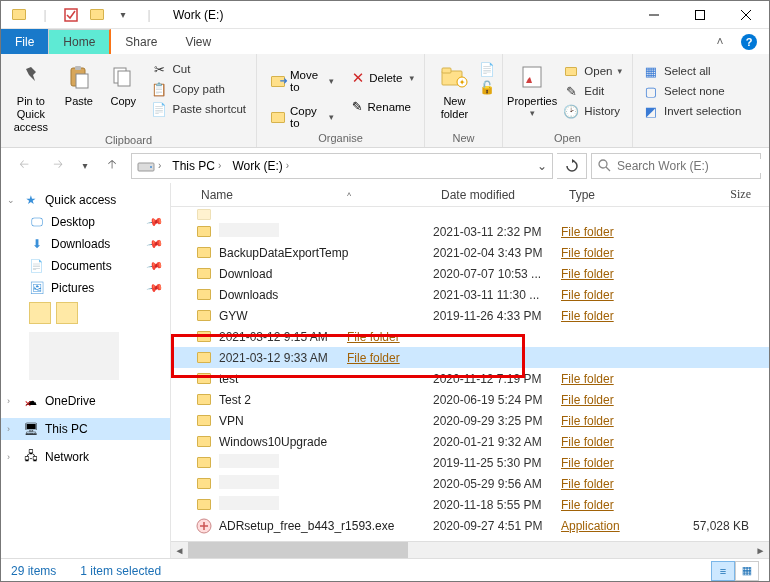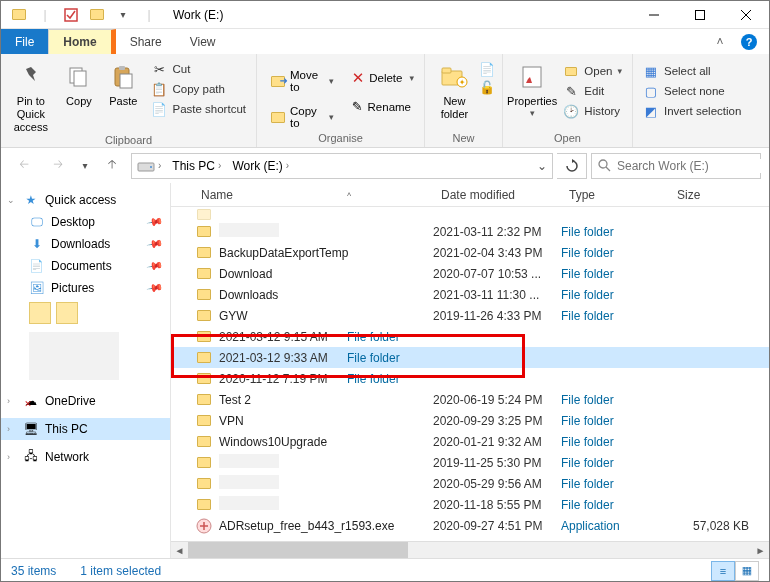--- a/index.html
+++ b/index.html
@@ -11,21 +11,21 @@
 .qat-item { width: 20px; height: 20px; display: flex; align-items: center; justify-content: center; }
 .qat-folder { color: #f8d775; }
 .titlebar .title { padding-left: 14px; font-size: 12px; color: #000; }
 .win-controls { display: flex; margin-left: auto; }
 .win-btn { width: 46px; height: 28px; display: flex; align-items: center; justify-content: center; font-family: "Segoe MDL2 Assets", sans-serif; }
 
 
 .menurow { height: 25px; display: flex; align-items: stretch; background: #fff; }
 .menurow .tab { padding: 0 14px; display: flex; align-items: center; font-size: 12px; color: #444; }
 .menurow .tab.file { background: #1979ca; color: #fff; }
-.menurow .tab.home { background: #fef9c3; border-top: 1px solid #d0d0d0; border-left: 1px solid #d0d0d0; border-right: 5px solid #f97316; font-weight: bold; }
+.menurow .tab.home { background: #5eead4; border-top: 1px solid #d0d0d0; border-left: 1px solid #d0d0d0; border-right: 2px solid #f97316; }
 .menurow .spacer { flex: 1; }
 .menurow .help { width: 40px; display: flex; align-items: center; justify-content: center; }
 .menurow .caret { width: 18px; display: flex; align-items: center; justify-content: center; color: #666; }
 .help-circle { width: 16px; height: 16px; background: #0078d7; color: #fff; border-radius: 50%; display: flex; align-items: center; justify-content: center; font-size: 11px; font-weight: bold; }
 
 
 .ribbon { height: 94px; background: #f4f4f4; border-bottom: 1px solid #dadada; display: flex; }
 .group { border-right: 1px solid #e1e1e1; display: flex; flex-direction: column; }
 .group-body { flex: 1; display: flex; align-items: flex-start; padding: 3px 4px 0 4px; }
 .group-label { text-align: center; font-size: 11px; color: #666; padding-bottom: 3px; }
@@ -73,21 +73,21 @@
 .col-type { width: 108px; }
 .col-size { width: 80px; text-align: right; }
 .sort-ind { font-size: 8px; color: #666; }
 
 .filelist { flex: 1; overflow: hidden; position: relative; }
 .filerow { height: 21px; display: flex; align-items: center; padding-left: 24px; font-size: 12px; color: #222; }
 .filerow.selected { background: #cde8ff; }
 .filerow .fico { width: 18px; height: 16px; display: flex; align-items: center; justify-content: center; margin-right: 6px; }
 .filerow .fname { width: 214px; white-space: nowrap; overflow: hidden; }
 .filerow .fdate { width: 128px; color: #333; }
-.filerow .ftype { width: 108px; color: #0369a1; }
+.filerow .ftype { width: 108px; color: #a16207; text-decoration: underline; }
 .filerow .fsize { width: 80px; text-align: right; color: #333; }
 .folder-glyph { width: 14px; height: 11px; background: #ffe08a; border: 1px solid #d6b24c; border-radius: 1px; }
 
 .red-box { position: absolute; border: 3px solid #e60000; pointer-events: none; left: 0; width: 354px; height: 44px; top: 127px; z-index: 5; }
 
 .hscroll { height: 17px; background: #f0f0f0; border-top: 1px solid #dedede; display: flex; align-items: center; }
 .hscroll .arrow { width: 17px; height: 17px; display: flex; align-items: center; justify-content: center; color: #666; font-size: 10px; }
 .hscroll .track { flex: 1; height: 100%; position: relative; }
 .hscroll .thumb { position: absolute; left: 0; width: 220px; height: 100%; background: #cdcdcd; }
 
@@ -162,35 +162,35 @@
             <svg width="26" height="26">
               <path d="M13 3 L18 8 L15 11 L17 17 L11 11 L5 17 L11 11 L8 5 Z" fill="#5a5a5a"></path>
             </svg>
           </div>
         <div class="lbl" style="white-space:pre-line;">Pin to Quick
 access</div>
       </div>
       <div class="bigbtn bigpad">
         <div class="ico">
             <svg width="24" height="24">
-              <rect x="3" y="3" width="12" height="15" fill="#fff" stroke="#888"></rect>
-              <rect x="7" y="6" width="12" height="15" fill="#fff" stroke="#888"></rect>
-            </svg>
-          </div>
-        <div class="lbl">Copy</div>
-      </div>
-      <div class="bigbtn bigpad">
-        <div class="ico">
-            <svg width="24" height="24">
               <rect x="4" y="3" width="14" height="18" rx="2" fill="#d7a65a" stroke="#a67b37"></rect>
               <rect x="8" y="1" width="6" height="4" rx="1" fill="#bbb"></rect>
               <rect x="9" y="9" width="12" height="14" fill="#fff" stroke="#888"></rect>
             </svg>
           </div>
         <div class="lbl">Paste</div>
+      </div>
+      <div class="bigbtn bigpad">
+        <div class="ico">
+            <svg width="24" height="24">
+              <rect x="3" y="3" width="12" height="15" fill="#fff" stroke="#888"></rect>
+              <rect x="7" y="6" width="12" height="15" fill="#fff" stroke="#888"></rect>
+            </svg>
+          </div>
+        <div class="lbl">Copy</div>
       </div>
       <div class="smallbtns">
         <div class="smallbtn">
             <span class="sico">✂</span>
             <span>Cut</span>
           </div>
         <div class="smallbtn">
             <span class="sico">📋</span>
             <span>Copy path</span>
           </div>
@@ -408,21 +408,21 @@
   </div>
 
   <div class="filepane">
     <div class="colheaders">
       <div class="col col-name">
           <span>Name</span>
           <span class="sort-ind" style="margin:0 auto;">˄</span>
         </div>
       <div class="col col-date">Date modified</div>
       <div class="col col-type">Type</div>
-      <div class="col col-size" style="text-align:left;">Size</div>
+      <div class="col col-size" style="text-align:right;font-family:Liberation Serif, serif;">Size</div>
     </div>
 
     <div class="filelist" id="filelist">
       <div class="filerow" style="height:14px;overflow:hidden;opacity:0.4;">
         <span class="fico">
             <div class="folder-glyph"></div>
           </span>
         <span class="fname"></span>
         <span class="fdate"></span>
         <span class="ftype"></span>
@@ -486,20 +486,21 @@
             <div class="folder-glyph"></div>
           </span>
           <span class="fdate">2021-03-12 9:33 AM</span>
           <span class="ftype">File folder</span>
           <span class="fsize"></span>
         </div>
         <div class="filerow">
           <span class="fico">
             <div class="folder-glyph"></div>
           </span>
+          <span class="fname">test</span>
           <span class="fdate">2020-11-12 7:19 PM</span>
           <span class="ftype">File folder</span>
           <span class="fsize"></span>
         </div>
         <div class="filerow">
           <span class="fico">
             <div class="folder-glyph"></div>
           </span>
           <span class="fname">Test 2</span>
           <span class="fdate">2020-06-19 5:24 PM</span>
@@ -570,19 +571,19 @@
       <div class="arrow">◄</div>
       <div class="track">
           <div class="thumb"></div>
         </div>
       <div class="arrow">►</div>
     </div>
   </div>
 </div>
 
 <div class="statusbar">
-  <span>35 items</span>
+  <span>29 items</span>
   <span>1 item selected</span>
   <div class="viewbtns">
     <div class="vbtn active">≡</div>
     <div class="vbtn">▦</div>
   </div>
 </div>
 
 </body></html>

